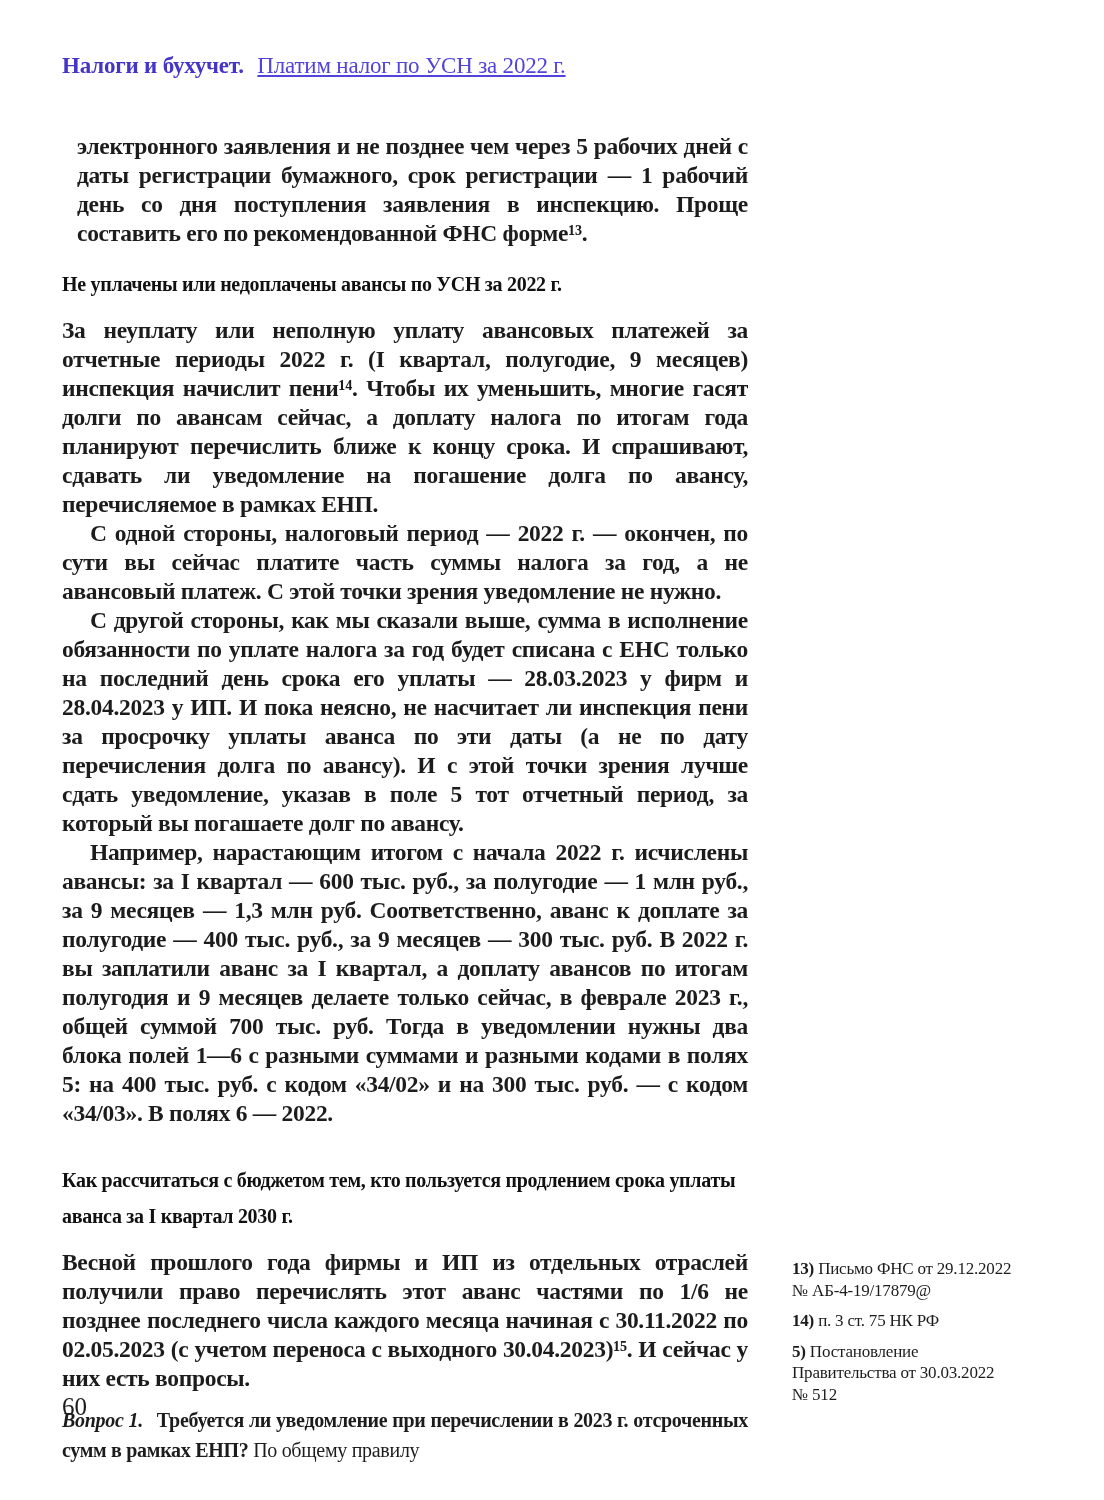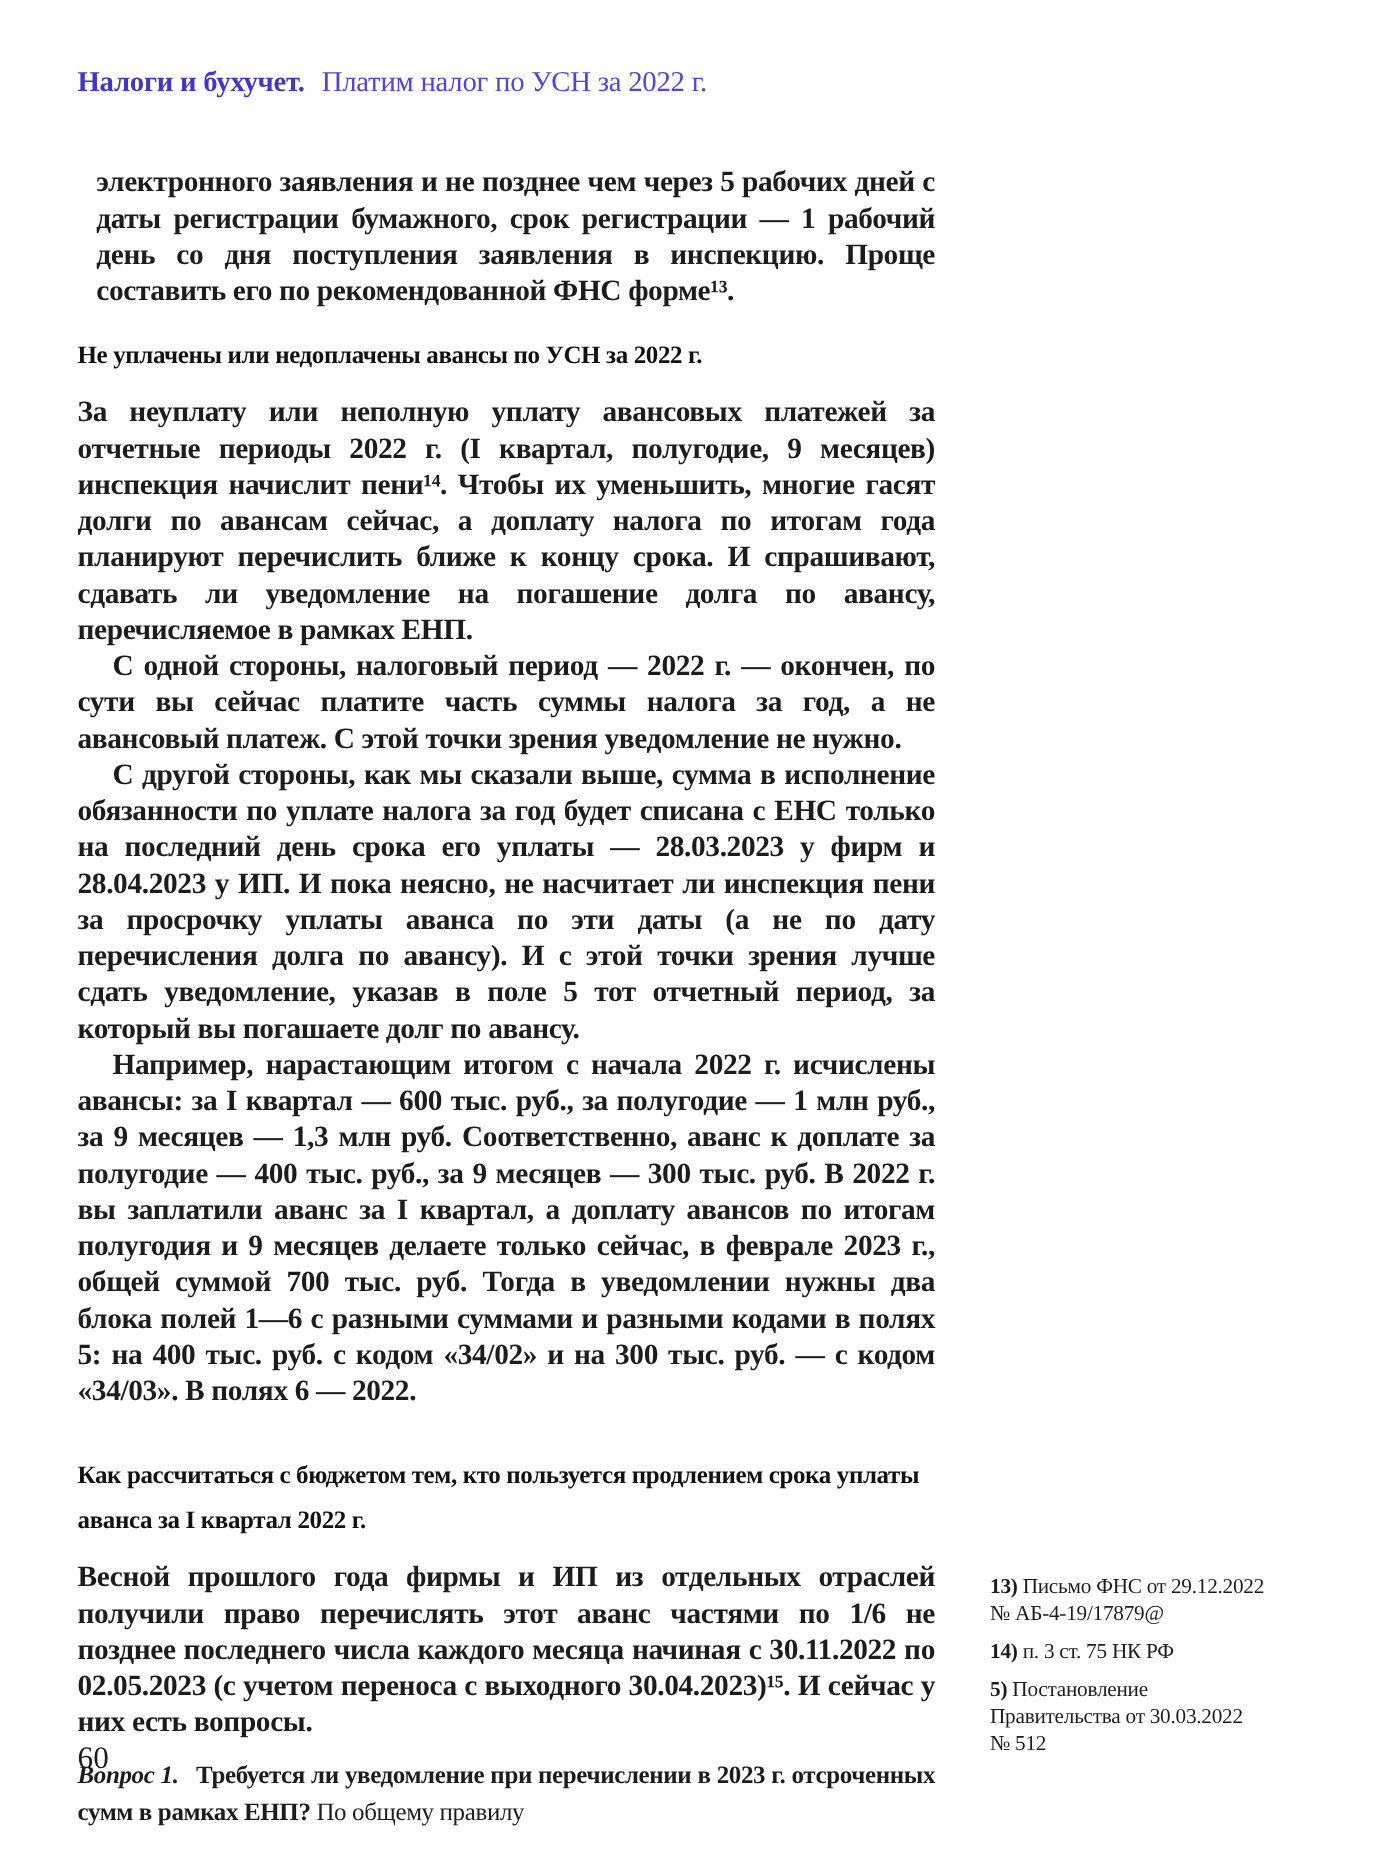--- a/index.html
+++ b/index.html
@@ -21,21 +21,21 @@
     position: absolute;
     left: 62px;
     top: 52px;
     font-size: 23px;
     line-height: 28px;
     color: #4b3ad2;
     letter-spacing: -0.2px;
     white-space: nowrap;
   }
   .rh-section { font-weight: bold; margin-right: 8px; color: #4534c8; }
-  .rh-article { font-weight: normal; color: #5243da; }
+  .rh-article { font-weight: normal; color: #5243da; text-decoration: underline; }
 
   
   .main-col {
     position: absolute;
     left: 62px;
     top: 132px;
     width: 686px;
   }
   .body-par {
     margin: 0;
@@ -108,21 +108,21 @@
     <h2 class="section-heading">Не уплачены или недоплачены авансы по УСН за 2022 г.</h2>
 
     <p class="body-par">За неуплату или неполную уплату авансовых платежей за отчетные периоды 2022 г. (I квартал, полугодие, 9 месяцев) инспекция начислит пени¹⁴. Чтобы их уменьшить, многие гасят долги по авансам сейчас, а доплату налога по итогам года планируют перечислить ближе к концу срока. И спрашивают, сдавать ли уведомление на погашение долга по авансу, перечисляемое в рамках ЕНП.</p>
 
     <p class="body-par indent">С одной стороны, налоговый период — 2022 г. — окончен, по сути вы сейчас платите часть суммы налога за год, а не авансовый платеж. С этой точки зрения уведомление не нужно.</p>
 
     <p class="body-par indent">С другой стороны, как мы сказали выше, сумма в исполнение обязанности по уплате налога за год будет списана с ЕНС только на последний день срока его уплаты — 28.03.2023 у фирм и 28.04.2023 у ИП. И пока неясно, не насчитает ли инспекция пени за просрочку уплаты аванса по эти даты (а не по дату перечисления долга по авансу). И с этой точки зрения лучше сдать уведомление, указав в поле 5 тот отчетный период, за который вы погашаете долг по авансу.</p>
 
     <p class="body-par indent">Например, нарастающим итогом с начала 2022 г. исчислены авансы: за I квартал — 600 тыс. руб., за полугодие — 1 млн руб., за 9 месяцев — 1,3 млн руб. Соответственно, аванс к доплате за полугодие — 400 тыс. руб., за 9 месяцев — 300 тыс. руб. В 2022 г. вы заплатили аванс за I квартал, а доплату авансов по итогам полугодия и 9 месяцев делаете только сейчас, в феврале 2023 г., общей суммой 700 тыс. руб. Тогда в уведомлении нужны два блока полей 1—6 с разными суммами и разными кодами в полях 5: на 400 тыс. руб. с кодом «34/02» и на 300 тыс. руб. — с кодом «34/03». В полях 6 — 2022.</p>
 
-    <h2 class="section-heading second">Как рассчитаться с бюджетом тем, кто пользуется продлением срока уплаты аванса за I квартал 2022 г.</h2>
+    <h2 class="section-heading second">Как рассчитаться с бюджетом тем, кто пользуется продлением срока уплаты аванса за I квартал 2030 г.</h2>
 
     <p class="body-par">Весной прошлого года фирмы и ИП из отдельных отраслей получили право перечислять этот аванс частями по 1/6 не позднее последнего числа каждого месяца начиная с 30.11.2022 по 02.05.2023 (с учетом переноса с выходного 30.04.2023)¹⁵. И сейчас у них есть вопросы.</p>
 
     <p class="question-par">
       <span class="q-label">Вопрос 1.</span><span class="q-bold">Требуется ли уведомление при перечислении в 2023 г. отсроченных сумм в рамках ЕНП?</span>
       <span class="q-tail">По общему правилу</span>
     </p>
 
   </main>
 

